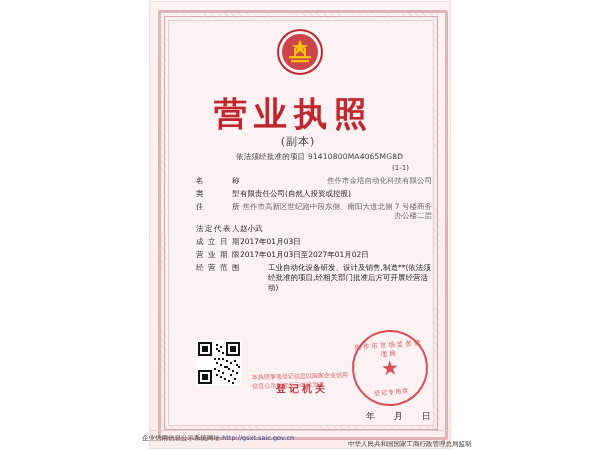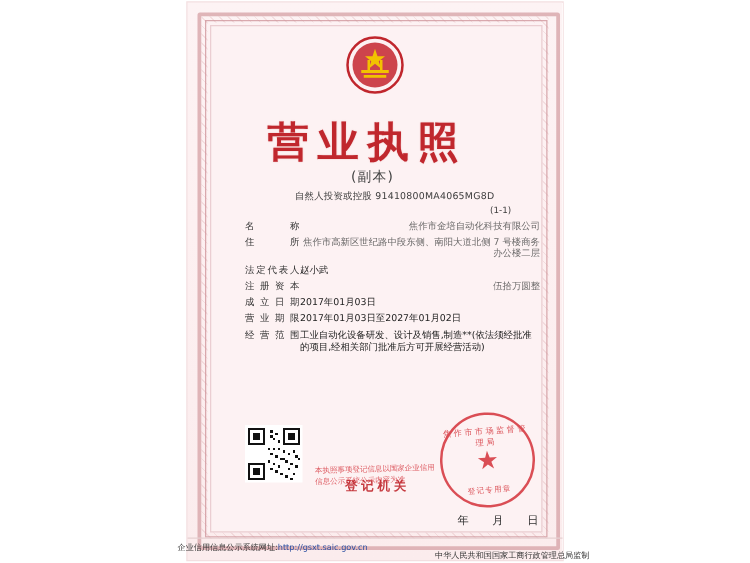--- a/index.html
+++ b/index.html
@@ -128,21 +128,21 @@
     flex:1;
     color:#222;
     word-break:break-all;
   }
   .val.blur{
     color:#555;
     filter:blur(.25px);
     opacity:.88;
     text-align:right;
   }
-  .multi{line-height:1.35;}
+  .multi{line-height:1.35;gap:28px;}
   
   .qr{
     position:absolute;
     left:196px;top:340px;
     width:46px;height:46px;
     background:#fff;
     padding:2px;
     box-sizing:border-box;
   }
   .qr svg{display:block}
@@ -236,41 +236,41 @@
       <rect x="17" y="34" width="18" height="2.2" fill="#f2c200"></rect>
       <rect x="20" y="22" width="2" height="10" fill="#f2c200"></rect>
       <rect x="30" y="22" width="2" height="10" fill="#f2c200"></rect>
     </svg>
   </div>
 
   <div class="title">营业执照</div>
   <div class="subtitle">(副本)</div>
 
   <div class="creditline">
-    <span>自然人投资或控股</span>
+    <span>依法须经批准的项目</span>
     <span>91410800MA4065MG8D</span>
   </div>
   <div class="pagemark">(1-1)</div>
 
   <div class="fields">
     <div class="row">
       <div class="lbl">名称</div>
       <div class="val blur">焦作市金培自动化科技有限公司</div>
     </div>
     <div class="row">
+      <div class="lbl">类型</div>
+      <div class="val">有限责任公司(自然人投资或控股)</div>
+    </div>
+    <div class="row">
       <div class="lbl">住所</div>
       <div class="val blur">焦作市高新区世纪路中段东侧、南阳大道北侧 7 号楼商务办公楼二层</div>
     </div>
     <div class="row">
       <div class="lbl">法定代表人</div>
       <div class="val">赵小武</div>
-    </div>
-    <div class="row">
-      <div class="lbl">注册资本</div>
-      <div class="val blur">伍拾万圆整</div>
     </div>
     <div class="row">
       <div class="lbl">成立日期</div>
       <div class="val">2017年01月03日</div>
     </div>
     <div class="row">
       <div class="lbl">营业期限</div>
       <div class="val">2017年01月03日至2027年01月02日</div>
     </div>
     <div class="row multi">

